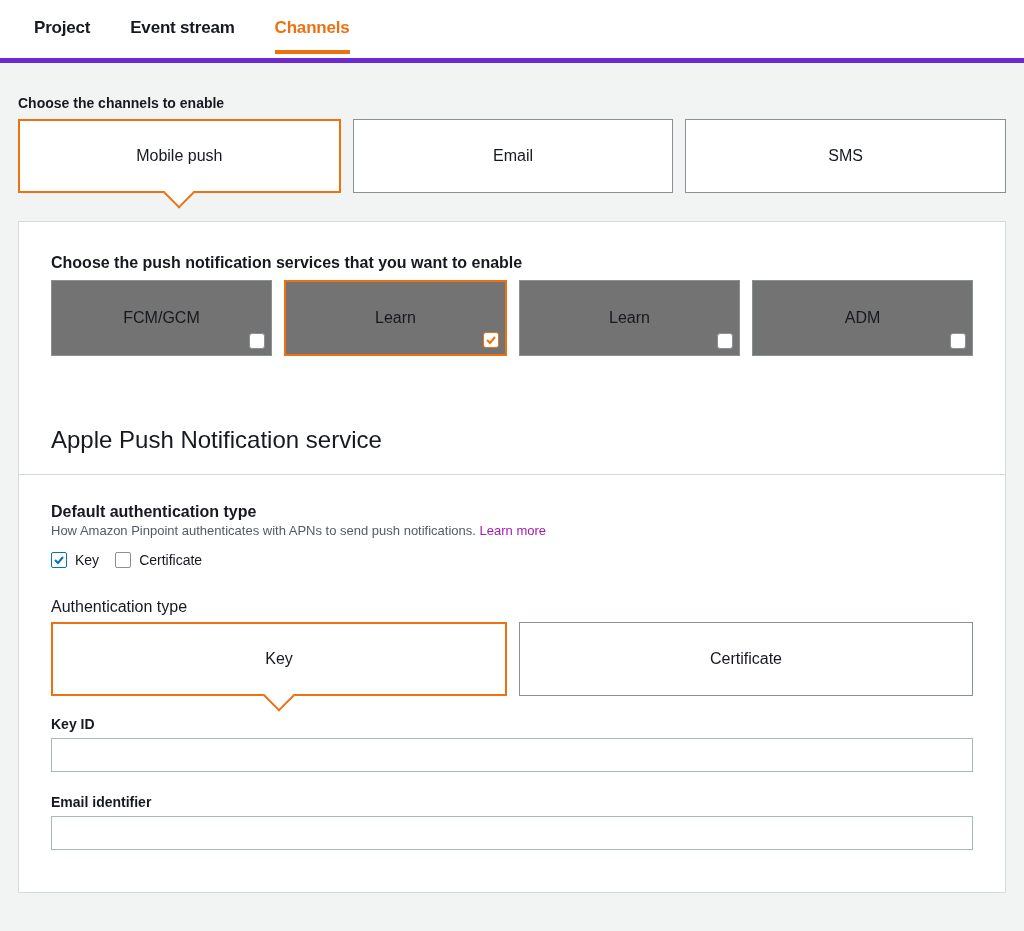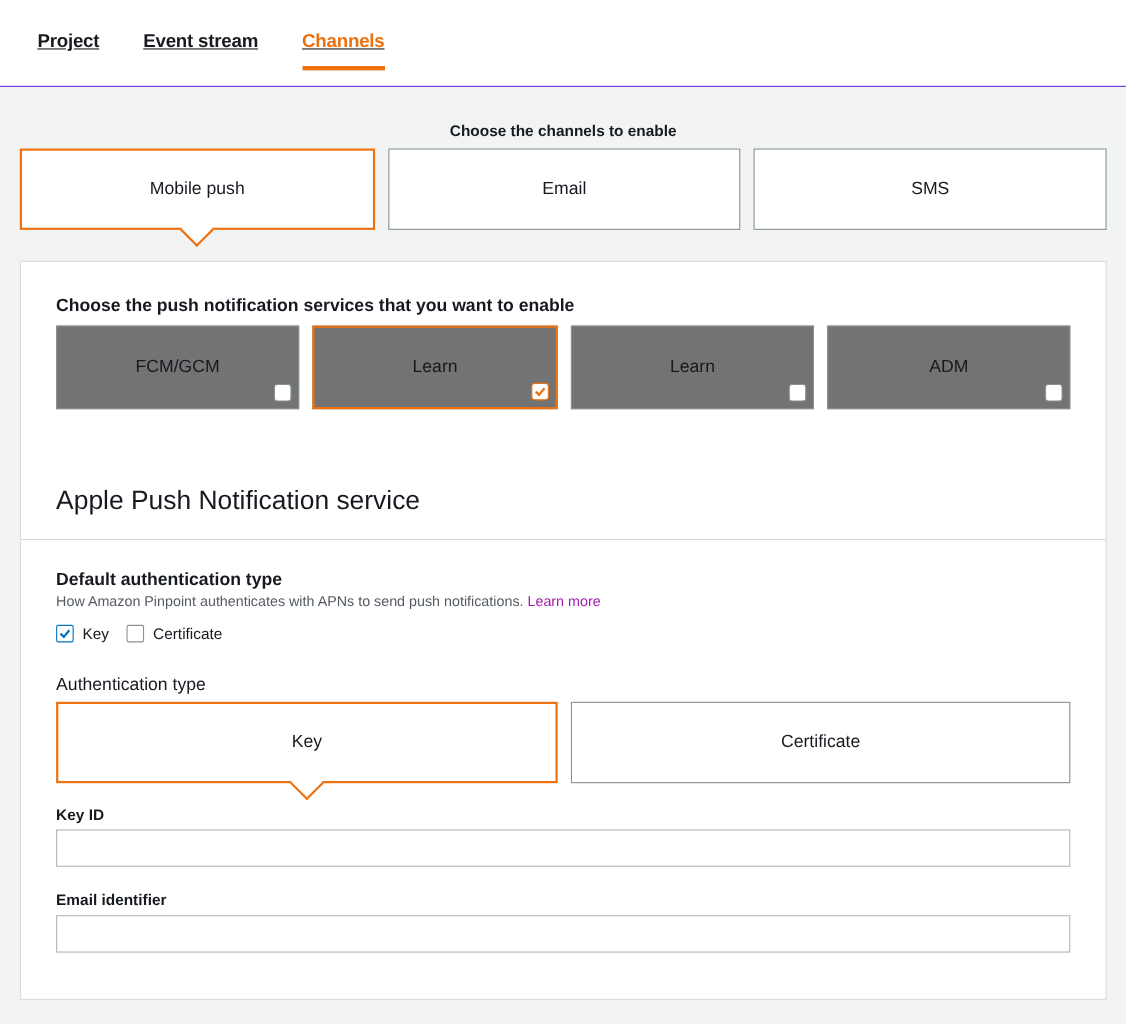--- a/index.html
+++ b/index.html
@@ -11,23 +11,22 @@
       font-family: "Amazon Ember", "Helvetica Neue", Arial, sans-serif;
       background: #f2f3f3;
       color: #16191f;
       font-size: 14px;
       width: 1024px;
     }
     
     
     .tabs-bar {
       background: #fff;
-      padding: 14px 20px;
-      border-bottom: 1px solid #6d28d9;
-      text-decoration: underline;
+      padding: 4px 20px;
+      border-bottom: 5px solid #6d28d9;
     }
     .tabs-inner {
       display: flex;
       gap: 40px;
       padding-left: 14px;
     }
     .tab {
       padding: 14px 0 16px 0;
       font-size: 17px;
       font-weight: 700;
@@ -43,21 +42,20 @@
     
     
     .channels-section {
       padding: 32px 18px 0 18px;
     }
     .section-heading {
       font-size: 14px;
       font-weight: 700;
       color: #16191f;
       margin-bottom: 8px;
-      text-align: center;
     }
     .channel-cards {
       display: flex;
       gap: 12px;
     }
     .channel-card {
       flex: 1;
       height: 74px;
       border: 1px solid #879196;
       background: #fff;

